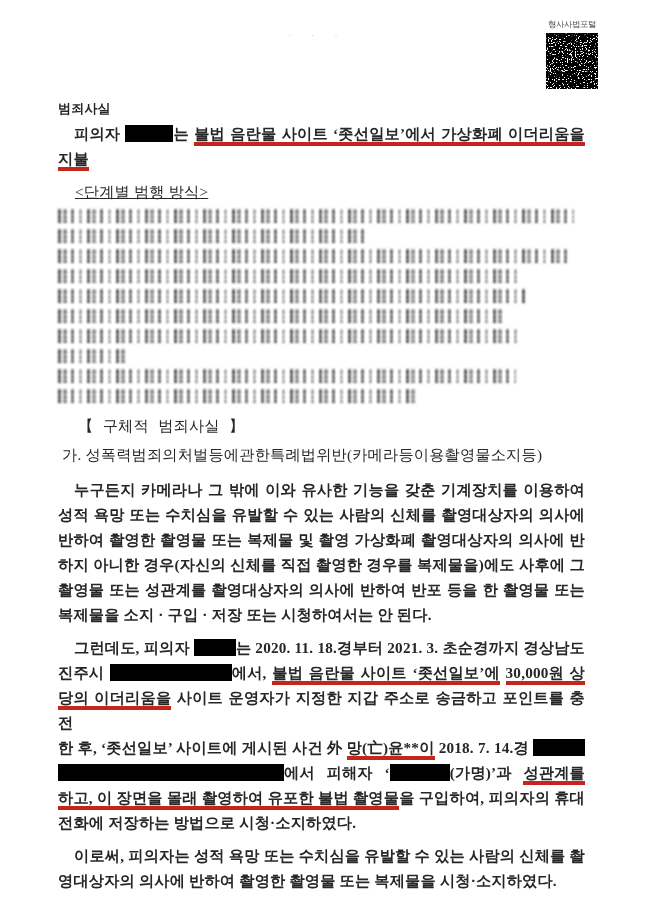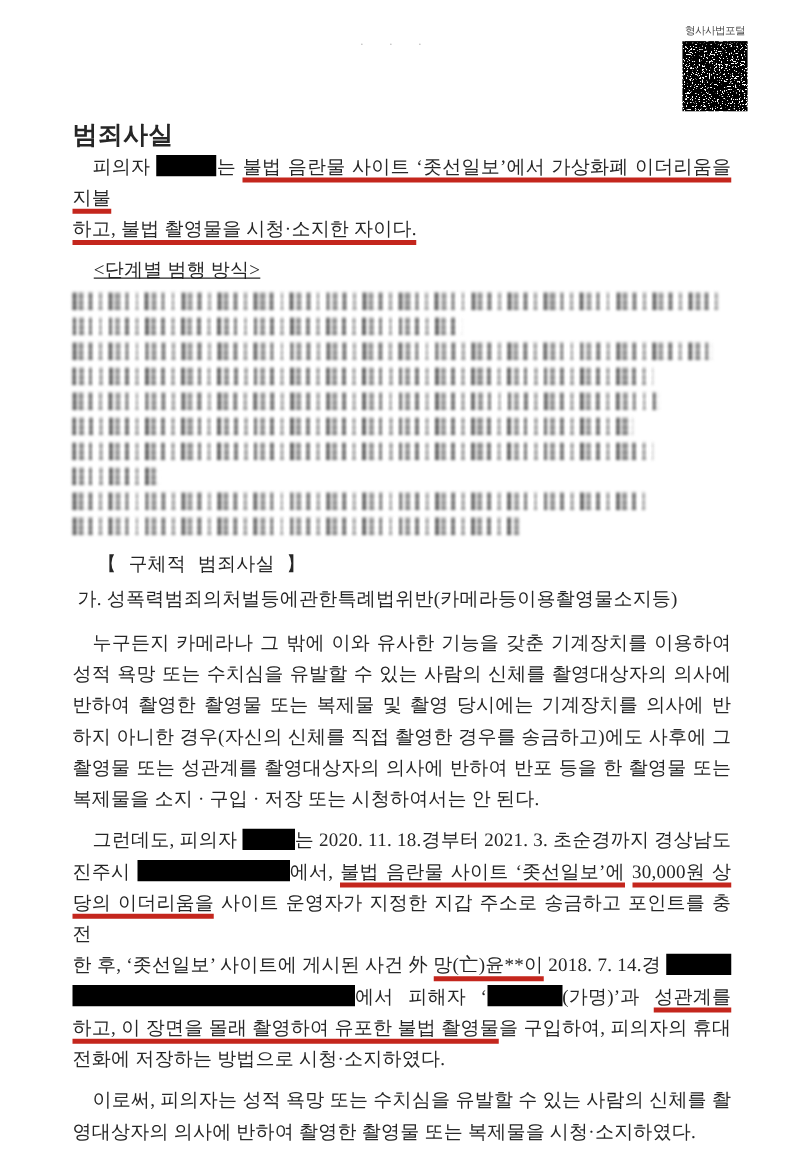--- a/index.html
+++ b/index.html
@@ -29,41 +29,41 @@
     margin-bottom:2px;white-space:nowrap;
     font-family:"Liberation Sans","DejaVu Sans",sans-serif;
   }
   .qr{display:block;margin:0 auto;filter:grayscale(1) contrast(1.4);}
   
   .doc-body{
     position:absolute;left:58px;top:96px;width:527px;
     font-size:15.2px;line-height:25px;letter-spacing:0.2px;
   }
   .blk{width:100%;}
-  .title{font-weight:bold;font-size:20px;margin:0 0 0;}
+  .title{font-weight:bold;font-size:13px;margin:0 0 0;}
   .subheading{margin:4px 0 2px;padding-left:17px;text-decoration:underline;}
   .obscured{margin:2px 0 0;}
   .obs{
     height:14px;margin:5px 0 6px;
     background:
       repeating-linear-gradient(90deg,
         rgba(30,30,30,0.62) 0 3px, rgba(255,255,255,0.9) 3px 5px,
         rgba(100,100,100,0.55) 5px 9px, rgba(255,255,255,0.85) 9px 13px,
         rgba(50,50,50,0.58) 13px 16px, rgba(255,255,255,0.9) 16px 21px,
         rgba(130,130,130,0.5) 21px 24px, rgba(255,255,255,0.92) 24px 29px),
       repeating-linear-gradient(0deg,
         rgba(80,80,80,0.5) 0 2px, rgba(240,240,240,0.6) 2px 5px,
         rgba(140,140,140,0.45) 5px 7px, rgba(250,250,250,0.7) 7px 10px),
       repeating-linear-gradient(90deg,
         rgba(205,205,205,0.85) 0 11px, rgba(244,244,244,0.9) 11px 19px);
     filter:blur(1.2px) contrast(1.12);
   }
   .bracket{margin:12px 0 2px;padding-left:20px;font-family:Liberation Mono, monospace;}
   .list{margin:0 0 10px;padding-left:4px;}
-  .para{margin:0 0 8px;}
+  .para{margin:0 0 8px;font-weight:bold;}
   .line{text-align:justify;}
   .line.justify{text-align-last:justify;}
   .line.indent{text-indent:16px;}
   .run{color:var(--ink);}
   .ul{border-bottom:4px solid var(--red);padding-bottom:0px;}
   .redact{
     display:inline-block;background:var(--redact);
     height:17px;vertical-align:-3px;
   }
 </style>
@@ -84,42 +84,41 @@
       <rect width="52" height="56" fill="#ffffff"></rect>
       <rect width="52" height="56" fill="#000000" filter="url(#qrNoise)"></rect>
       <rect x="0" y="0" width="52" height="2.5" fill="#2a2a2a" opacity="0.75"></rect>
     </svg>
   </div>
 
   <div class="doc-body" id="doc-body">
       <div class="title blk">범죄사실</div>
       <div class="para blk">
         <div class="line justify indent"><span class="run">피의자 </span><span class="redact" style="width: 48px;"></span><span class="run">는 </span><span class="ul">불법 음란물 사이트 ‘좃선일보’에서 가상화폐 이더리움을 지불</span></div>
-        <div class="line"><span class="ul">하고, 불법 촬영물을 시청·소지한 자이다.</span></div>
       </div>
       <div class="subheading blk">&lt;단계별 범행 방식&gt;</div>
       <div class="obscured blk">
         <div class="obs" style="width: 98%;"></div>
         <div class="obs" style="width: 59%;"></div>
         <div class="obs" style="width: 97%;"></div>
         <div class="obs" style="width: 88%;"></div>
         <div class="obs" style="width: 89%;"></div>
         <div class="obs" style="width: 85%;"></div>
         <div class="obs" style="width: 88%;"></div>
         <div class="obs" style="width: 13%;"></div>
         <div class="obs" style="width: 87%;"></div>
         <div class="obs" style="width: 68%;"></div>
       </div>
       <div class="bracket blk">【 구체적 범죄사실 】</div>
       <div class="list blk">가. 성폭력범죄의처벌등에관한특례법위반(카메라등이용촬영물소지등)</div>
       <div class="para blk">
         <div class="line justify indent"><span class="run">누구든지 카메라나 그 밖에 이와 유사한 기능을 갖춘 기계장치를 이용하여</span></div>
         <div class="line justify"><span class="run">성적 욕망 또는 수치심을 유발할 수 있는 사람의 신체를 촬영대상자의 의사에</span></div>
-        <div class="line justify"><span class="run">반하여 촬영한 촬영물 또는 복제물 및 촬영 당시에는 기계장치를 의사에 반</span></div>
-        <div class="line justify"><span class="run">하지 아니한 경우(자신의 신체를 직접 촬영한 경우를 송금하고)에도 사후에 그</span></div>
+        <div class="line justify"><span class="run">반하여 촬영한 촬영물 또는 복제물 및 촬영 가상화폐 촬영대상자의 의사에 반</span></div>
+        <div class="line justify"><span class="run">하지 아니한 경우(자신의 신체를 직접 촬영한 경우를 복제물을)에도 사후에 그</span></div>
         <div class="line justify"><span class="run">촬영물 또는 성관계를 촬영대상자의 의사에 반하여 반포 등을 한 촬영물 또는</span></div>
         <div class="line"><span class="run">복제물을 소지 · 구입 · 저장 또는 시청하여서는 안 된다.</span></div>
       </div>
       <div class="para blk">
         <div class="line justify indent"><span class="run">그런데도, 피의자 </span><span class="redact" style="width: 42px;"></span><span class="run">는 2020. 11. 18.경부터 2021. 3. 초순경까지 경상남도</span></div>
         <div class="line justify"><span class="run">진주시 </span><span class="redact" style="width: 122px;"></span><span class="run">에서, </span><span class="ul">불법 음란물 사이트 ‘좃선일보’에</span><span class="run"> </span><span class="ul">30,000원 상</span></div>
         <div class="line justify"><span class="ul">당의 이더리움을</span><span class="run"> 사이트 운영자가 지정한 지갑 주소로 송금하고 포인트를 충전</span></div>
         <div class="line justify"><span class="run">한 후, ‘좃선일보’ 사이트에 게시된 사건 外 </span><span class="ul">망(亡)윤**이</span><span class="run"> 2018. 7. 14.경 </span><span class="redact" style="width: 52px;"></span></div>
         <div class="line justify"><span class="redact" style="width: 226px;"></span><span class="run">에서 피해자 ‘</span><span class="redact" style="width: 60px;"></span><span class="run">(가명)’과 </span><span class="ul">성관계를</span></div>
         <div class="line justify"><span class="ul">하고, 이 장면을 몰래 촬영하여 유포한 불법 촬영물</span><span class="run">을 구입하여, 피의자의 휴대</span></div>

